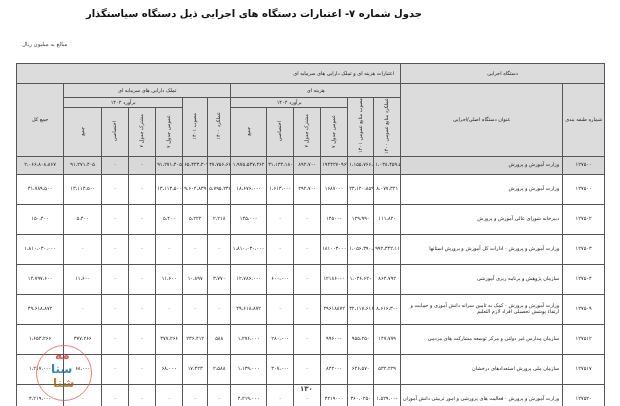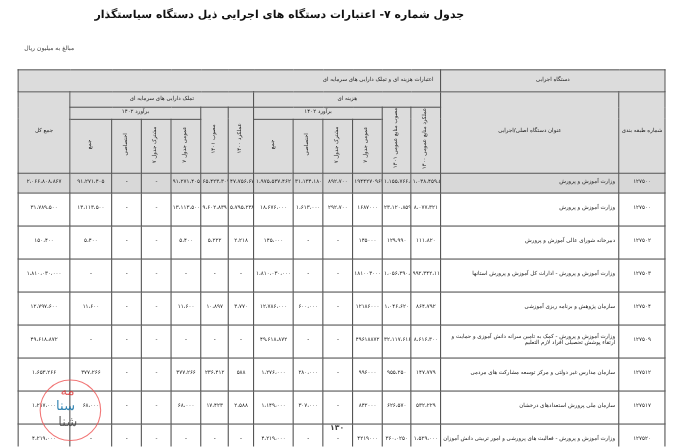--- a/index.html
+++ b/index.html
@@ -9,21 +9,21 @@
   table{position:absolute;left:16px;top:63px;width:587px;border-collapse:collapse;table-layout:fixed;direction:rtl;}
   td,th{border:1px solid #555;font-size:5px;text-align:center;vertical-align:middle;padding:0 1px;overflow:hidden;font-weight:normal;line-height:1.15;}
   th{background:#dcdcdc;color:#222;}
   .vert{writing-mode:vertical-rl;transform:rotate(180deg);white-space:nowrap;display:inline-block;font-size:5px;}
   .r-total td{background:#d8d8d8;height:17px;}
   .r td{height:29px;background:#fff;}
   .name{text-align:right;padding-right:3px;direction:rtl;}
   .num{direction:ltr;}
   .page{position:absolute;top:385px;left:300px;font-size:7px;color:#444;font-weight:bold;}
   .stamp{position:absolute;left:36px;top:345px;width:54px;height:54px;border:1.5px solid #e55;border-radius:50%;opacity:.8;}
-  .stamp span{position:absolute;font-size:12px;font-weight:normal;}
+  .stamp span{position:absolute;font-size:12px;font-weight:bold;}
 </style>
 </head>
 <body>
 
 <div class="title">جدول شماره ۷- اعتبارات دستگاه های اجرایی ذیل دستگاه سیاستگذار</div>
 <div class="unit">مبالغ به میلیون ریال</div>
 
 <table>
   <colgroup>
     <col style="width:42px">
@@ -228,14 +228,14 @@
         <td class="num">۴،۲۱۹،۰۰۰</td>
       </tr>
     </tbody>
 </table>
 
 <div class="page">۱۳۰</div>
 
 <div class="stamp">
   <span style="left:18px;top:2px;color:#d33">مه</span>
   <span style="left:14px;top:16px;color:#0369a1">سنا</span>
-  <span style="left:16px;top:30px;color:#404040">شنا</span>
+  <span style="left:16px;top:30px;color:#a16207">شنا</span>
 </div>
 
 </body></html>

